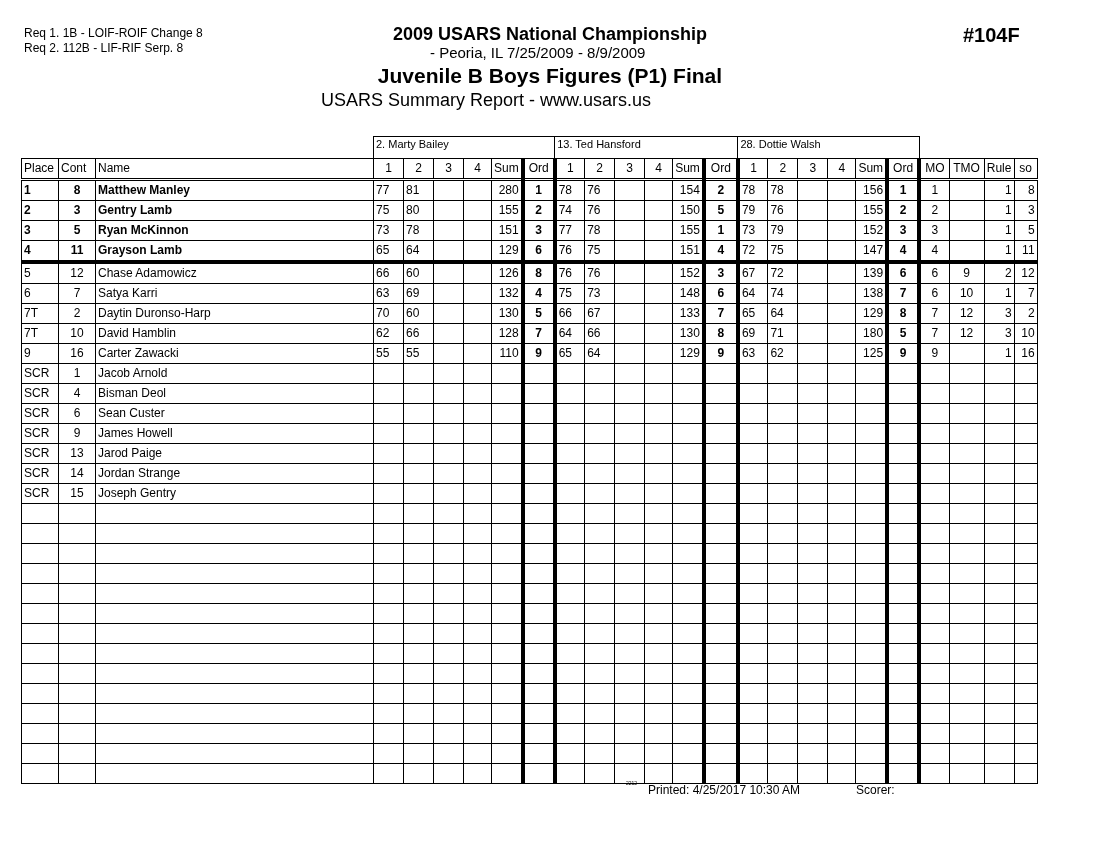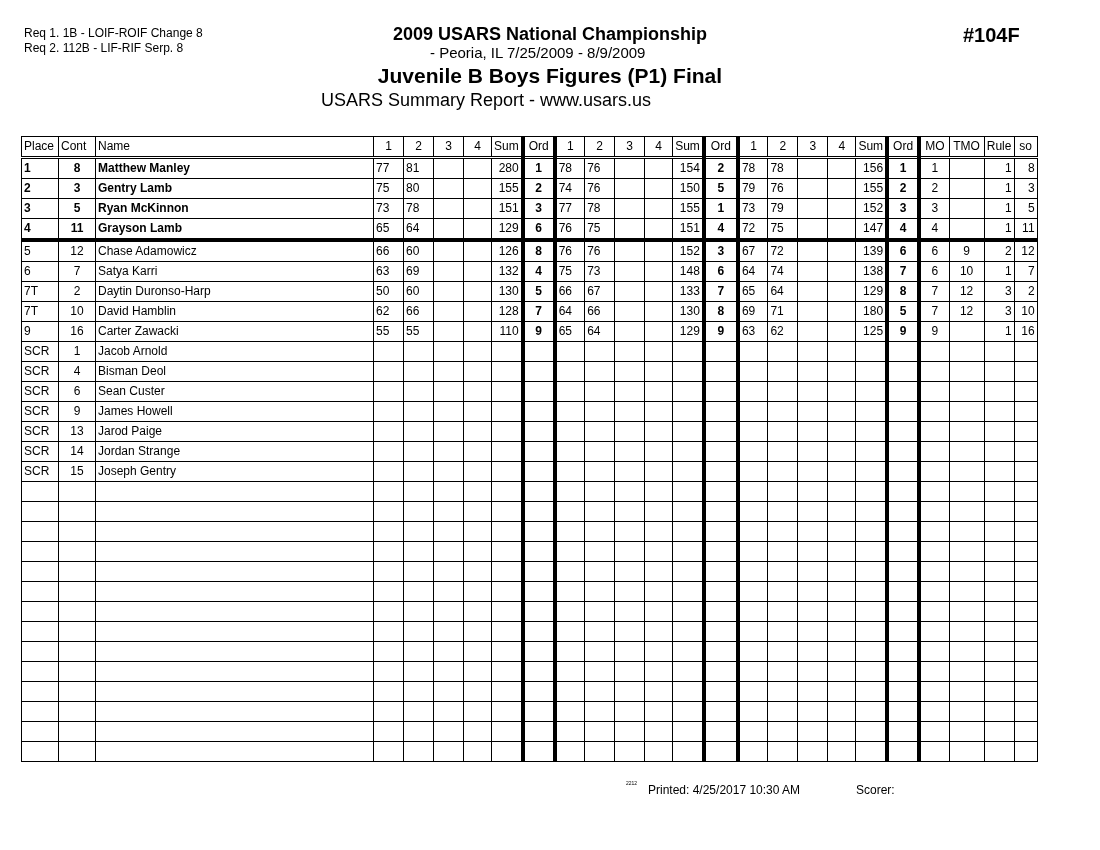--- a/index.html
+++ b/index.html
@@ -61,20 +61,27 @@
       <col style="width:30px">
       <col style="width:28px">
       <col style="width:30px">
       <col style="width:32px">
     <col style="width:30px">
       <col style="width:35px">
       <col style="width:30px">
       <col style="width:23px">
   </colgroup>
   <tbody id="tbody">
+    <tr class="jh">
+      <td class="blank" colspan="3"></td>
+      <td colspan="6">2.  Marty Bailey</td>
+      <td colspan="6">13.  Ted  Hansford</td>
+      <td colspan="6">28.  Dottie Walsh</td>
+      <td class="blank" colspan="4"></td>
+    </tr>
     <tr class="ch" id="colhdr">
         <td>Place</td>
         <td>Cont</td>
         <td>Name</td>
         <td class="c">1</td>
         <td class="c">2</td>
         <td class="c">3</td>
         <td class="c">4</td>
         <td class="r">Sum</td>
         <td class="c tl">Ord</td>
@@ -254,21 +261,21 @@
         <td class="c tl b">7</td>
         <td class="c tl">6</td>
         <td class="c">10</td>
         <td class="r">1</td>
         <td class="r">7</td>
       </tr>
       <tr>
         <td class="pl">7T</td>
         <td class="c ct">2</td>
         <td class="nm">Daytin Duronso-Harp</td>
-        <td>50</td>
+        <td>70</td>
         <td>60</td>
         <td></td>
         <td></td>
         <td class="r">130</td>
         <td class="c tl b">5</td>
         <td class="tl">66</td>
         <td>67</td>
         <td></td>
         <td></td>
         <td class="r">133</td>

